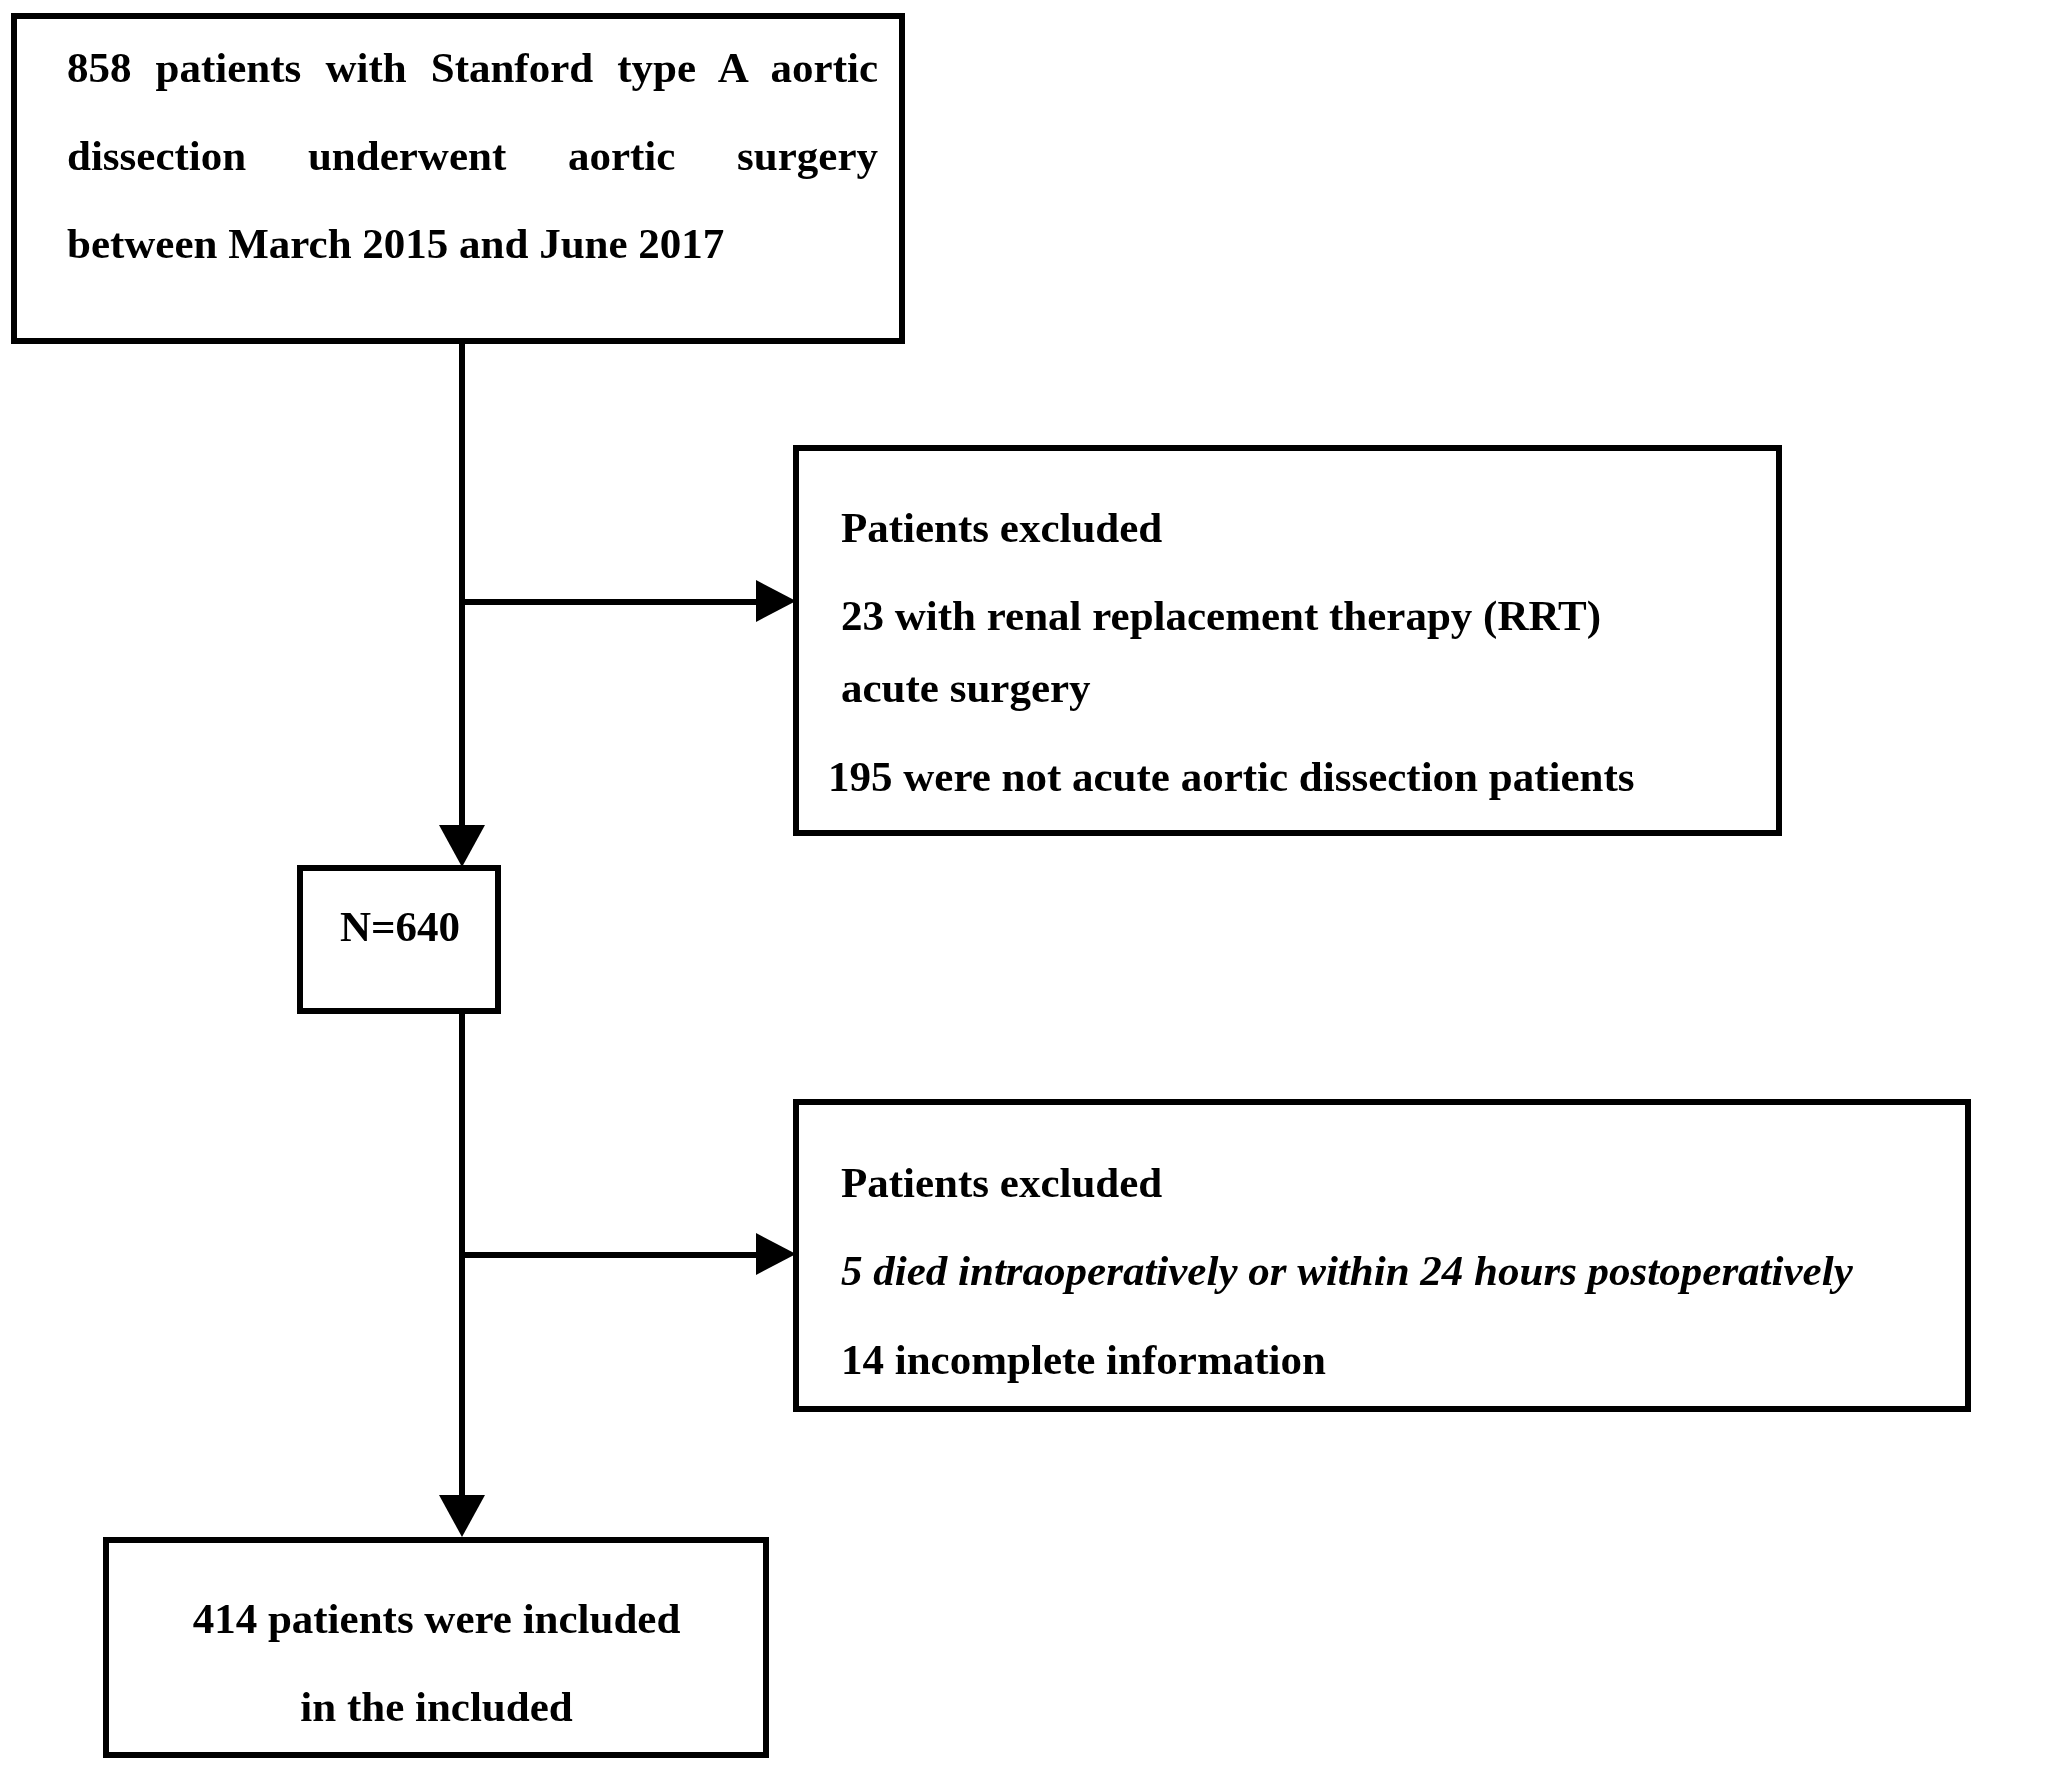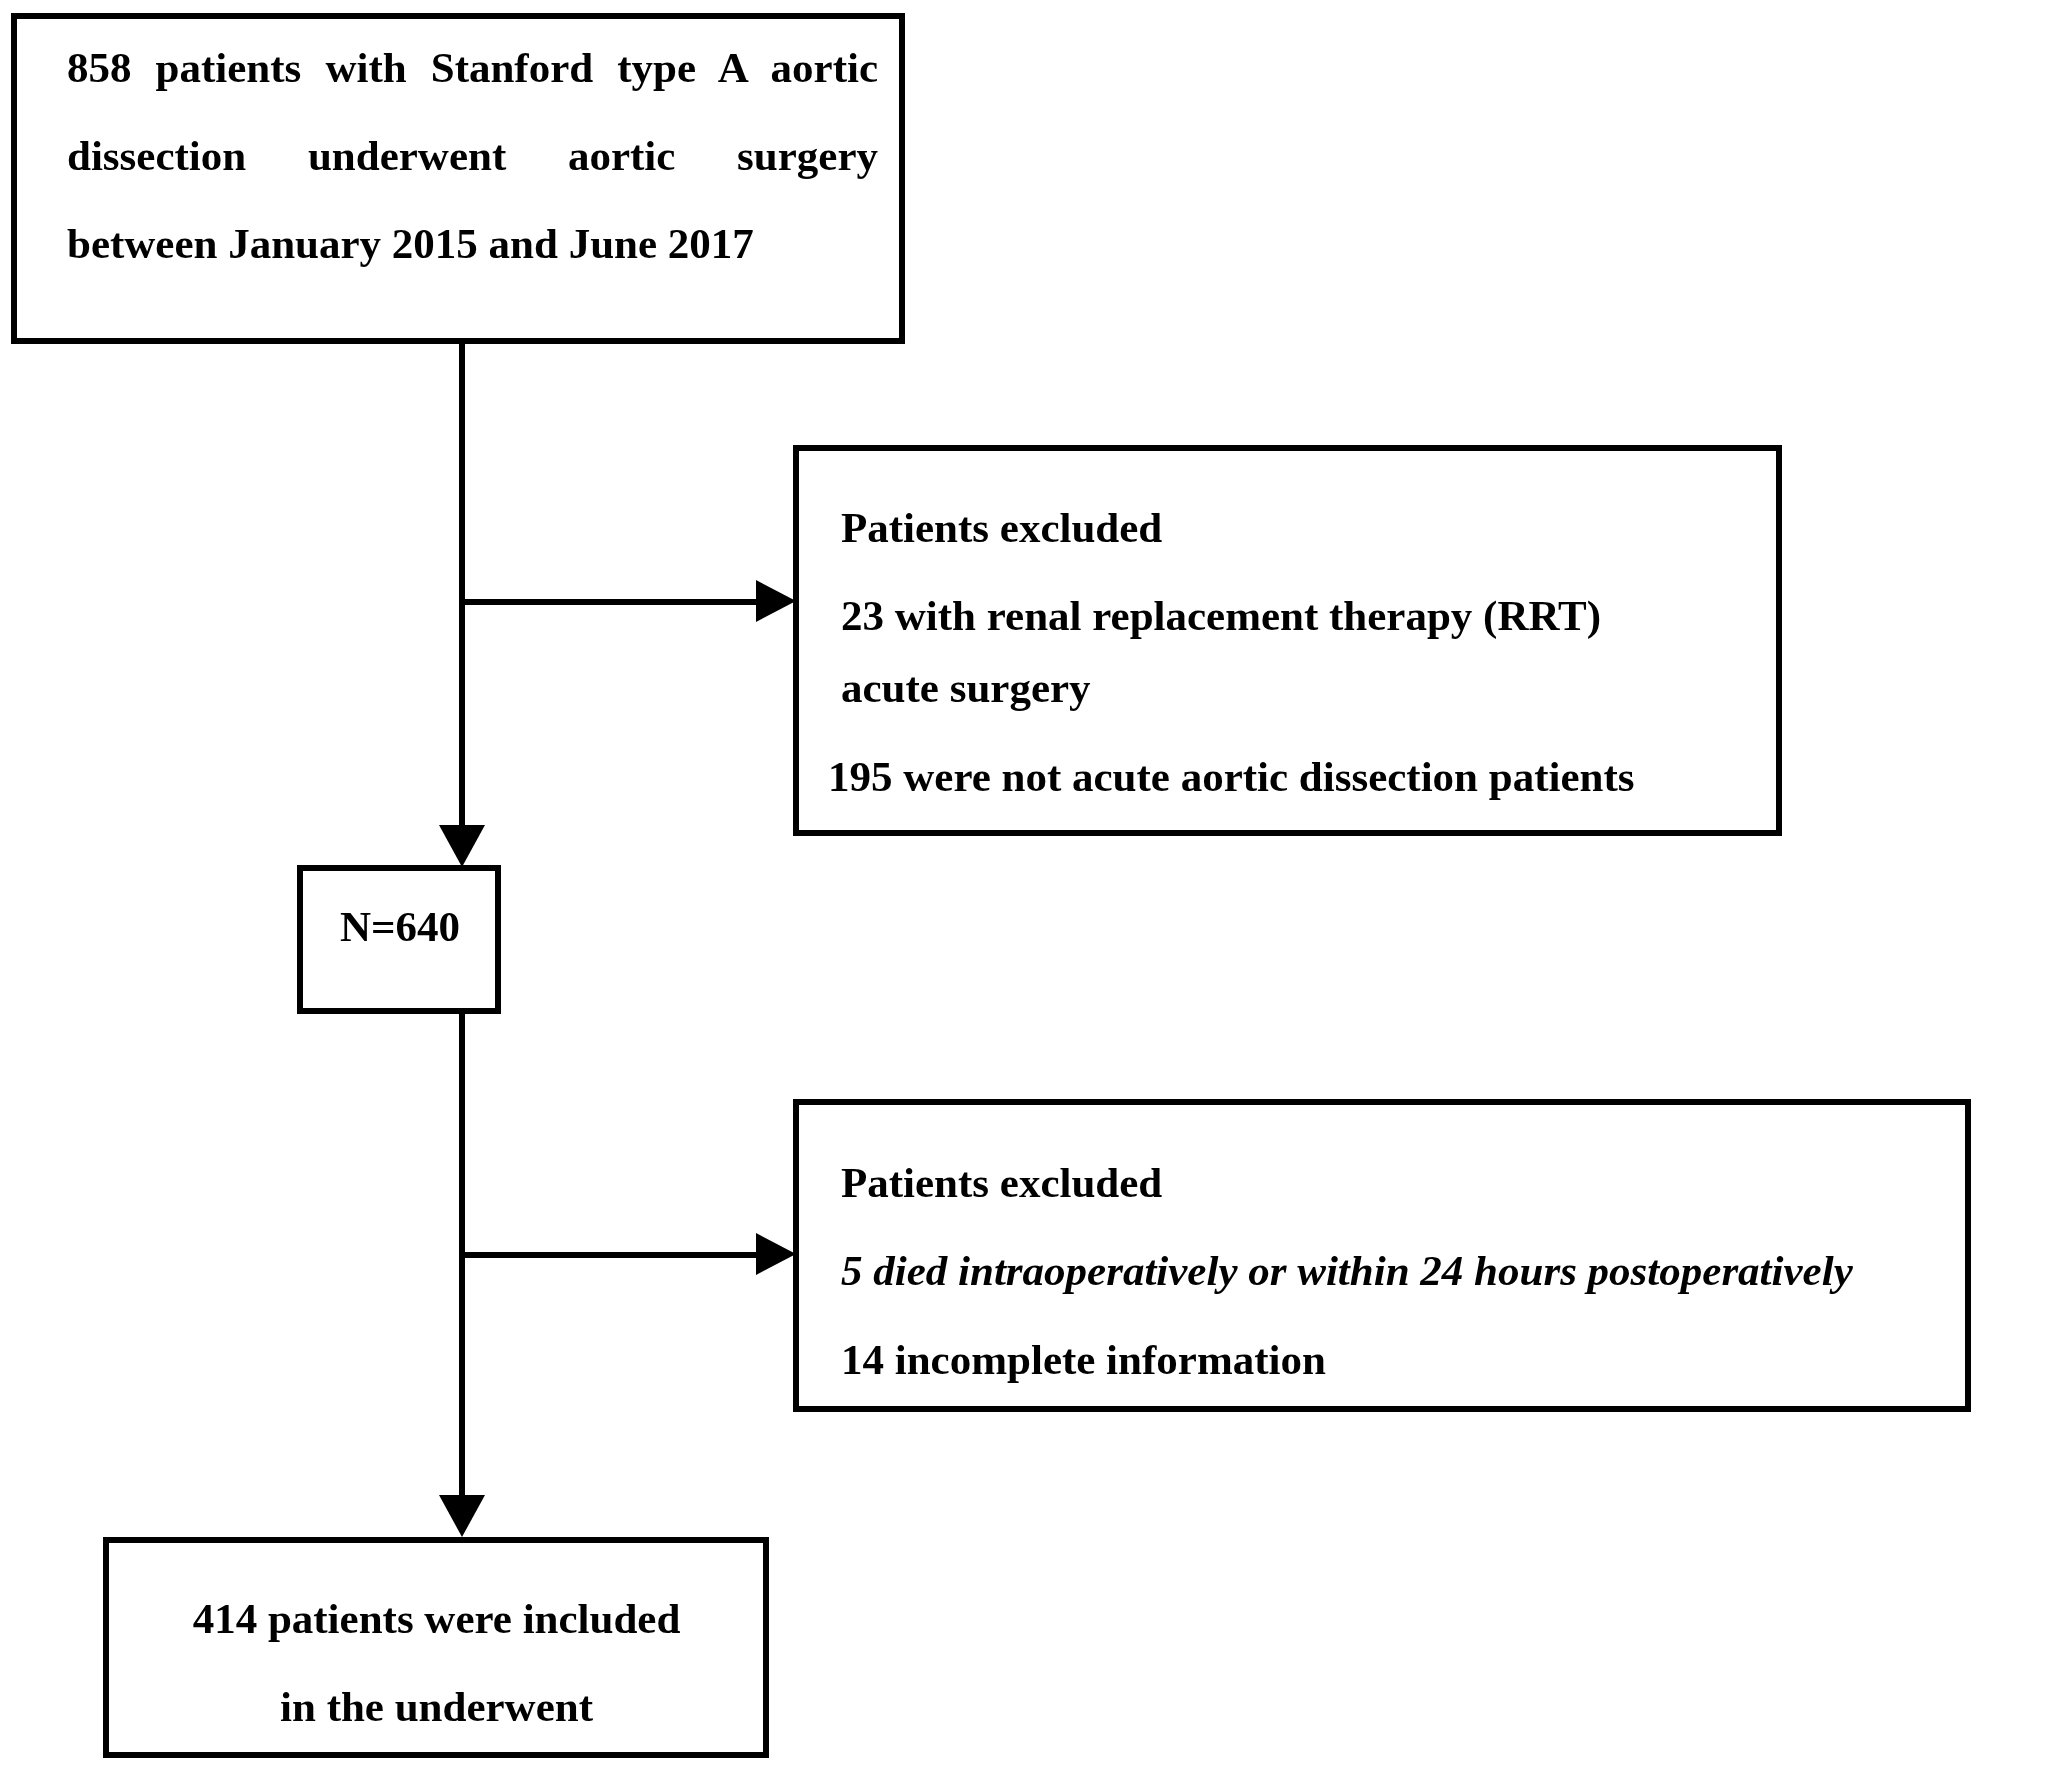--- a/index.html
+++ b/index.html
@@ -46,21 +46,21 @@
     border-bottom:21.6px solid transparent;
     border-left:40px solid #000000;
   }
 </style>
 </head>
 <body>
 
 <div id="canvas">
 
   <div class="box" style="left:10.8px; top:13.2px; width:894px; height:331px;"></div>
-  <div class="boxtext just" style="left:67px; top:24px; width:811px;">858 patients with Stanford type A aortic dissection underwent aortic surgery between January 2015 and June 2017</div>
+  <div class="boxtext just" style="left:67px; top:24px; width:811px;">858 patients with Stanford type A aortic dissection underwent aortic surgery between March 2015 and June 2017</div>
 
   <div class="vline" style="left:459px; top:344px; height:481px;"></div>
   <div class="arrow-down" style="left:439px; top:825px;"></div>
 
   <div class="hline" style="left:459px; top:599px; width:300px;"></div>
   <div class="arrow-right" style="left:756px; top:580px;"></div>
 
   <div class="box" style="left:793px; top:445px; width:989px; height:391px;"></div>
   <div class="boxtext left" style="left:841px; top:484px; width:901px;">Patients excluded</div>
   <div class="boxtext left" style="left:841px; top:572px; width:913px;">23 with renal replacement therapy (RRT)</div>
@@ -76,16 +76,16 @@
   <div class="hline" style="left:459px; top:1252px; width:300px;"></div>
   <div class="arrow-right" style="left:756px; top:1233px;"></div>
 
   <div class="box" style="left:793px; top:1099px; width:1178px; height:313px;"></div>
   <div class="boxtext left" style="left:841px; top:1139px; width:1106px;">Patients excluded</div>
   <div class="boxtext left" style="left:841px; top:1227px; width:1130px;font-style:italic;">5 died intraoperatively or within 24 hours postoperatively</div>
   <div class="boxtext left" style="left:841px; top:1316px; width:1106px;">14 incomplete information</div>
 
   <div class="box" style="left:103px; top:1537px; width:666px; height:221px;"></div>
   <div class="boxtext center" style="left:109px; top:1575px; width:655px;">414 patients were included</div>
-  <div class="boxtext center" style="left:109px; top:1663px; width:655px;">in the underwent</div>
+  <div class="boxtext center" style="left:109px; top:1663px; width:655px;">in the included</div>
 
 </div>
 
 
 </body></html>

